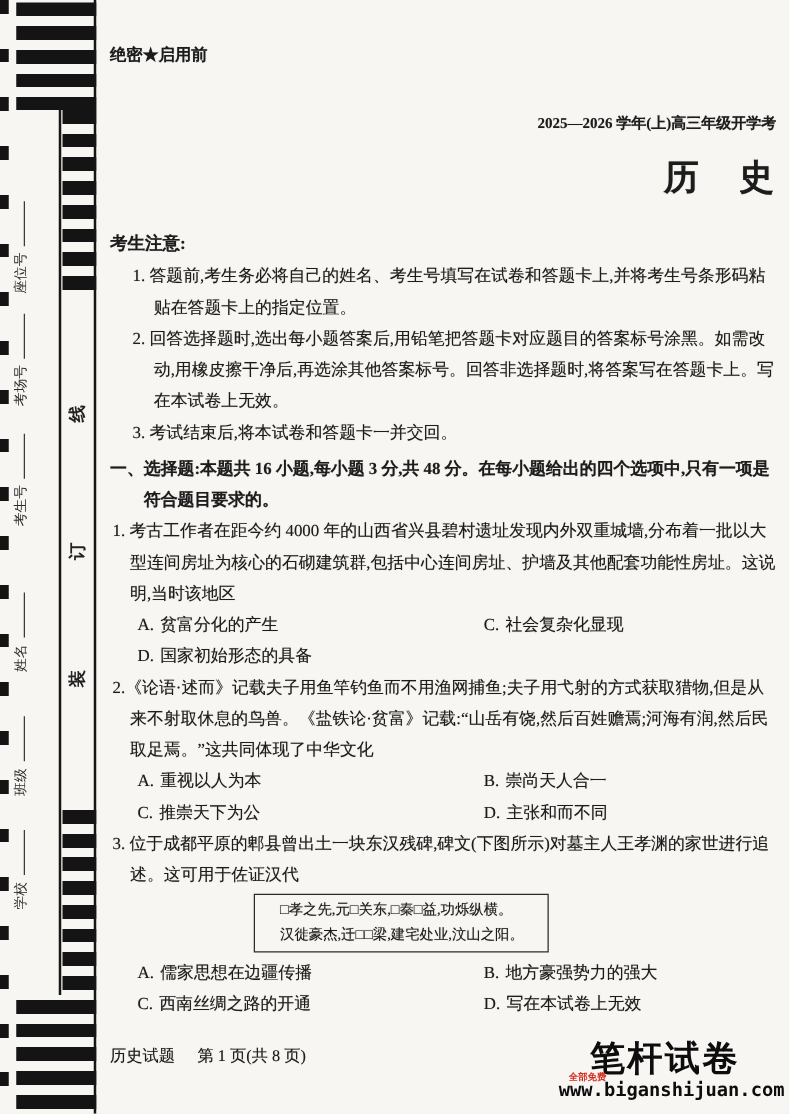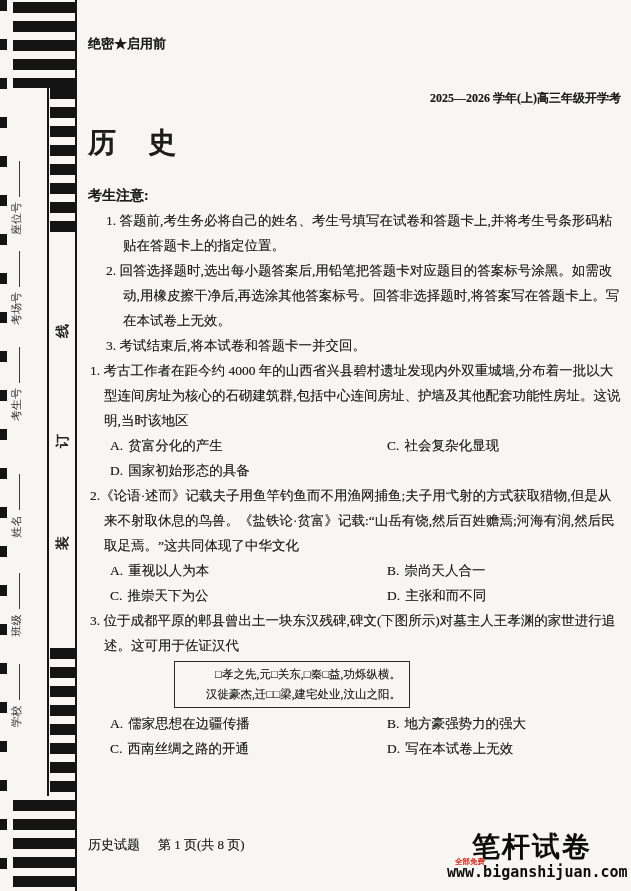--- a/index.html
+++ b/index.html
@@ -46,33 +46,33 @@
   }
   .seal-label .blank{width:36px;height:6px;border-bottom:1.3px solid #3a3a3a;}
   
   .content{
     position:absolute;left:88px;top:0;width:533px;
     font-size:13.5px;line-height:25px;
     text-shadow:0 0 0.6px rgba(40,40,40,0.5);
   }
   .classification{margin-top:31px;font-family:Liberation Sans, sans-serif;font-weight:bold;font-size:13px;}
   .title{margin-top:31px;text-align:right;font-weight:bold;font-size:12px;line-height:22px;}
-  .subject{margin-top:16px;text-align:left;font-weight:bold;font-size:28px;line-height:36px;letter-spacing:2px;}
+  .subject{margin-top:16px;text-align:right;font-weight:bold;font-size:28px;line-height:36px;letter-spacing:2px;}
   .notice-h{margin-top:22px;font-weight:bold;font-size:14px;}
   .notices{padding-left:18px;}
   .notice-item{padding-left:17px;text-indent:-17px;}
   .section-h{margin-top:4px;font-weight:bold;padding-left:27px;text-indent:-27px;}
   .question{padding-left:16px;text-indent:-14px;}
   .options{display:grid;grid-template-columns:277px auto;padding-left:22px;}
   .option{white-space:nowrap;}
   .option .olabel{margin-right:5px;}
   .inset-box{
-    box-sizing:border-box;width:236px;margin:3px 0 3px 86px;
-    border:1.5px solid #2b2b2b;padding:3px 8px;
-    font-size:11.5px;line-height:19.5px;text-align:right;white-space:nowrap;
+    box-sizing:border-box;width:236px;margin:3px 0 3px 115px;
+    border:1.5px solid #2b2b2b;padding:3px 20px;
+    font-size:11.5px;line-height:19.5px;text-align:left;white-space:nowrap;
   }
   .footer{
     position:absolute;top:836px;left:88px;width:533px;text-align:left;
     font-size:13px;color:#1c1c1c;text-shadow:0 0 0.6px rgba(40,40,40,0.5);
   }
   .footer .fpage{margin-left:18px;}
   
   .wm-brand{
     position:absolute;left:472px;top:828px;
     font-family:"Liberation Sans","DejaVu Sans",sans-serif;
@@ -136,20 +136,21 @@
     <div class="title">2025—2026 学年(上)高三年级开学考</div>
     <div class="subject">历　史</div>
 
     <div class="notice-h">考生注意:</div>
     <div class="notices">
       <div class="notice-item">1. 答题前,考生务必将自己的姓名、考生号填写在试卷和答题卡上,并将考生号条形码粘贴在答题卡上的指定位置。</div>
       <div class="notice-item">2. 回答选择题时,选出每小题答案后,用铅笔把答题卡对应题目的答案标号涂黑。如需改动,用橡皮擦干净后,再选涂其他答案标号。回答非选择题时,将答案写在答题卡上。写在本试卷上无效。</div>
       <div class="notice-item">3. 考试结束后,将本试卷和答题卡一并交回。</div>
     </div>
 
+    <div class="section-h">一、选择题:本题共 16 小题,每小题 3 分,共 48 分。在每小题给出的四个选项中,只有一项是符合题目要求的。</div>
 
     <div class="question">1. 考古工作者在距今约 4000 年的山西省兴县碧村遗址发现内外双重城墙,分布着一批以大型连间房址为核心的石砌建筑群,包括中心连间房址、护墙及其他配套功能性房址。这说明,当时该地区</div>
     <div class="options">
       <div class="option"><span class="olabel">A.</span><span>贫富分化的产生</span></div>
       <div class="option"><span class="olabel">C.</span><span>社会复杂化显现</span></div>
       <div class="option"><span class="olabel">D.</span><span>国家初始形态的具备</span></div>
     </div>
 
     <div class="question">2.《论语·述而》记载夫子用鱼竿钓鱼而不用渔网捕鱼;夫子用弋射的方式获取猎物,但是从来不射取休息的鸟兽。《盐铁论·贫富》记载:“山岳有饶,然后百姓赡焉;河海有润,然后民取足焉。”这共同体现了中华文化</div>
     <div class="options">

